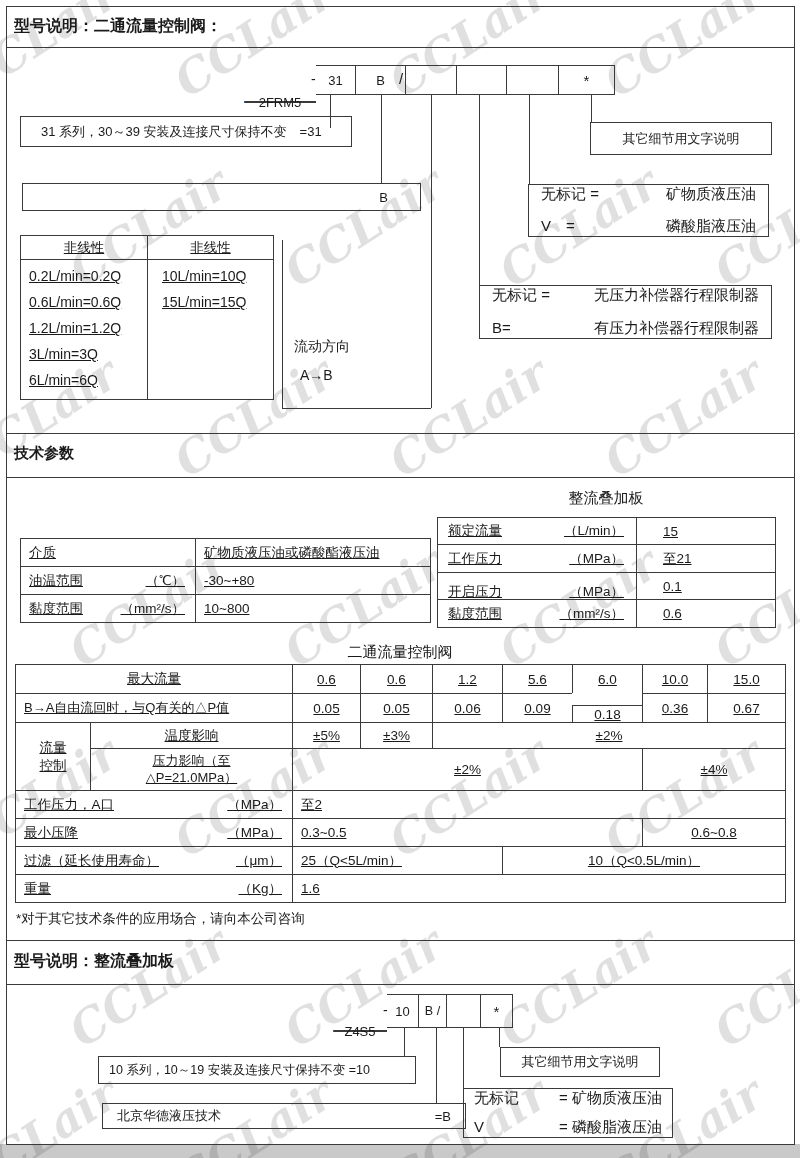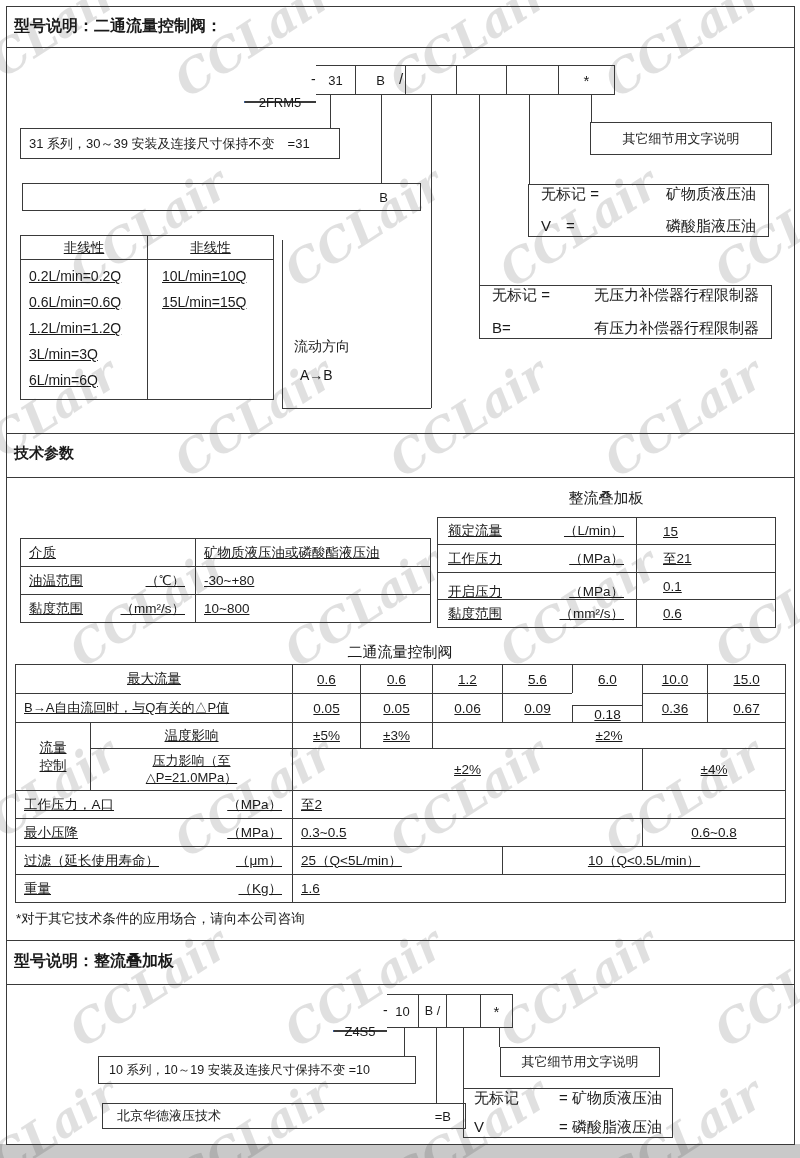--- a/index.html
+++ b/index.html
@@ -93,21 +93,21 @@
     <div class="ov" style="left:311px;top:71px;">-</div>
     <div class="ov" style="left:399px;top:70px;font-size:15px;">/</div>
 
     <div class="vl" style="left:330px;top:95px;height:33px;"></div>
     <div class="vl" style="left:381px;top:95px;height:88px;"></div>
     <div class="vl" style="left:431px;top:95px;height:313px;"></div>
     <div class="vl" style="left:479px;top:95px;height:190px;"></div>
     <div class="vl" style="left:529px;top:95px;height:89px;"></div>
     <div class="vl" style="left:591px;top:95px;height:27px;"></div>
 
-    <div class="bx" style="left:20px;top:128px;width:310px;height:29px;padding-left:8px;">31 系列，30～39 安装及连接尺寸保持不变　=31</div>
+    <div class="bx" style="left:20px;top:116px;width:310px;height:29px;padding-left:20px;">31 系列，30～39 安装及连接尺寸保持不变　=31</div>
 
     <div class="bx right" style="left:22px;top:183px;width:365px;height:26px;padding-right:32px;">B</div>
 
     <div class="bx center" style="left:590px;top:122px;width:180px;height:31px;">其它细节用文字说明</div>
 
     <div class="kv" style="left:528px;top:184px;width:239px;height:51px;">
       <div class="row">
         <span>无标记 =</span>
         <span>矿物质液压油</span>
       </div>

